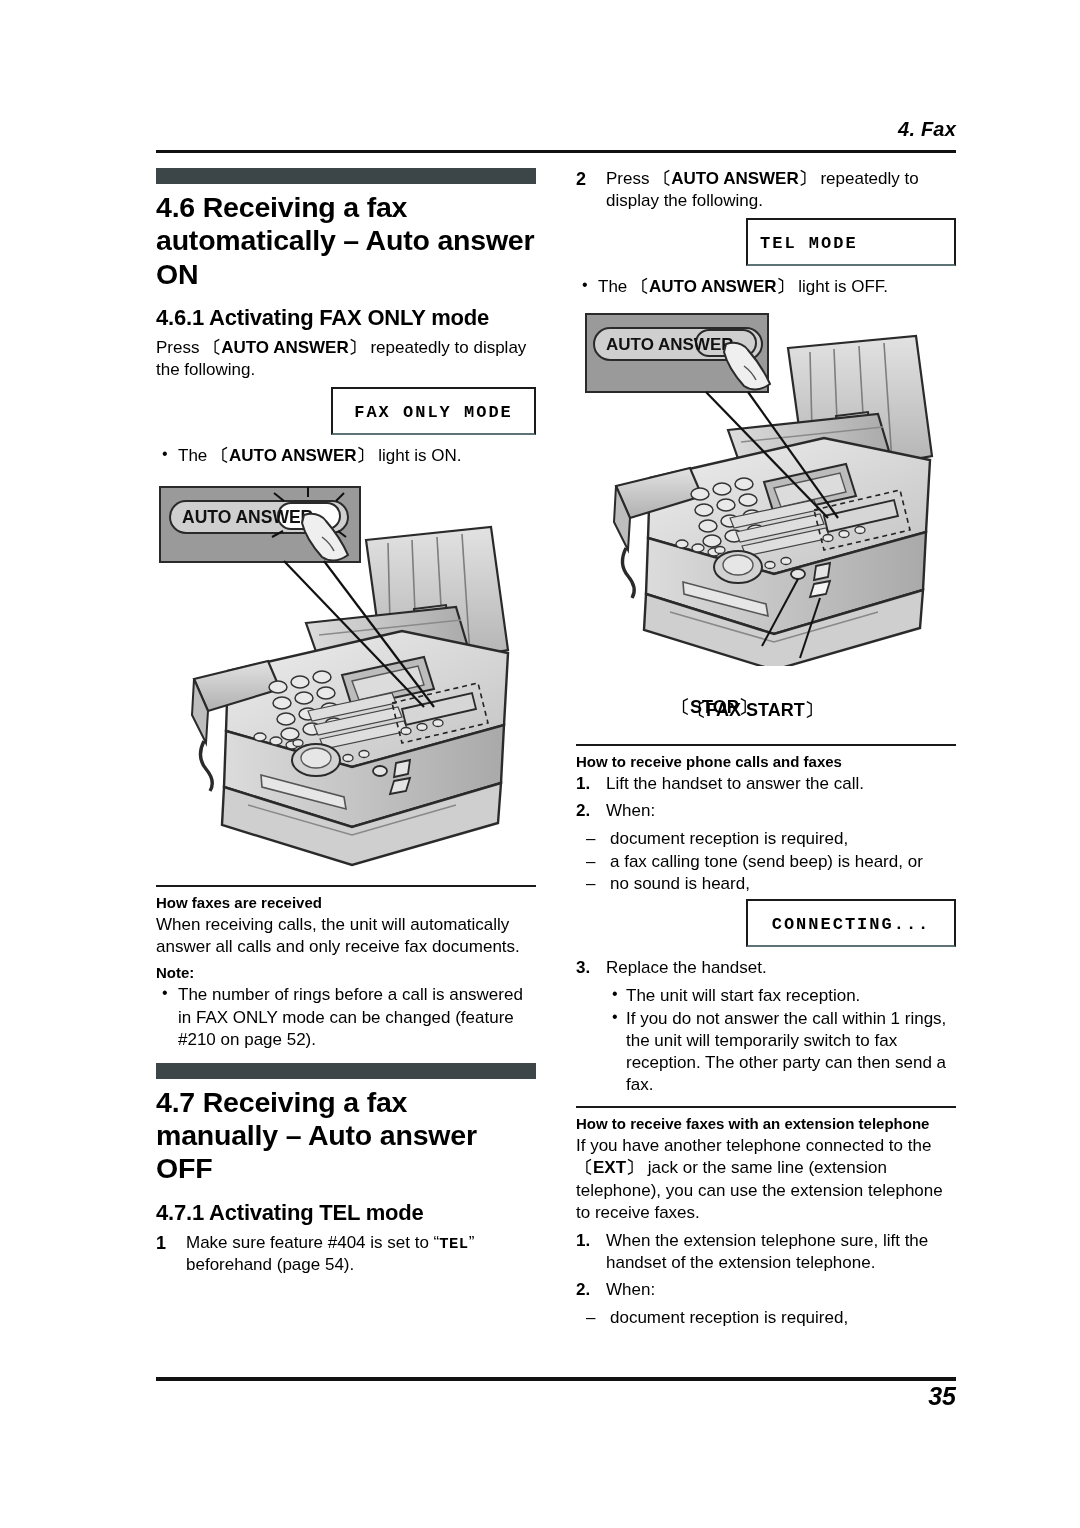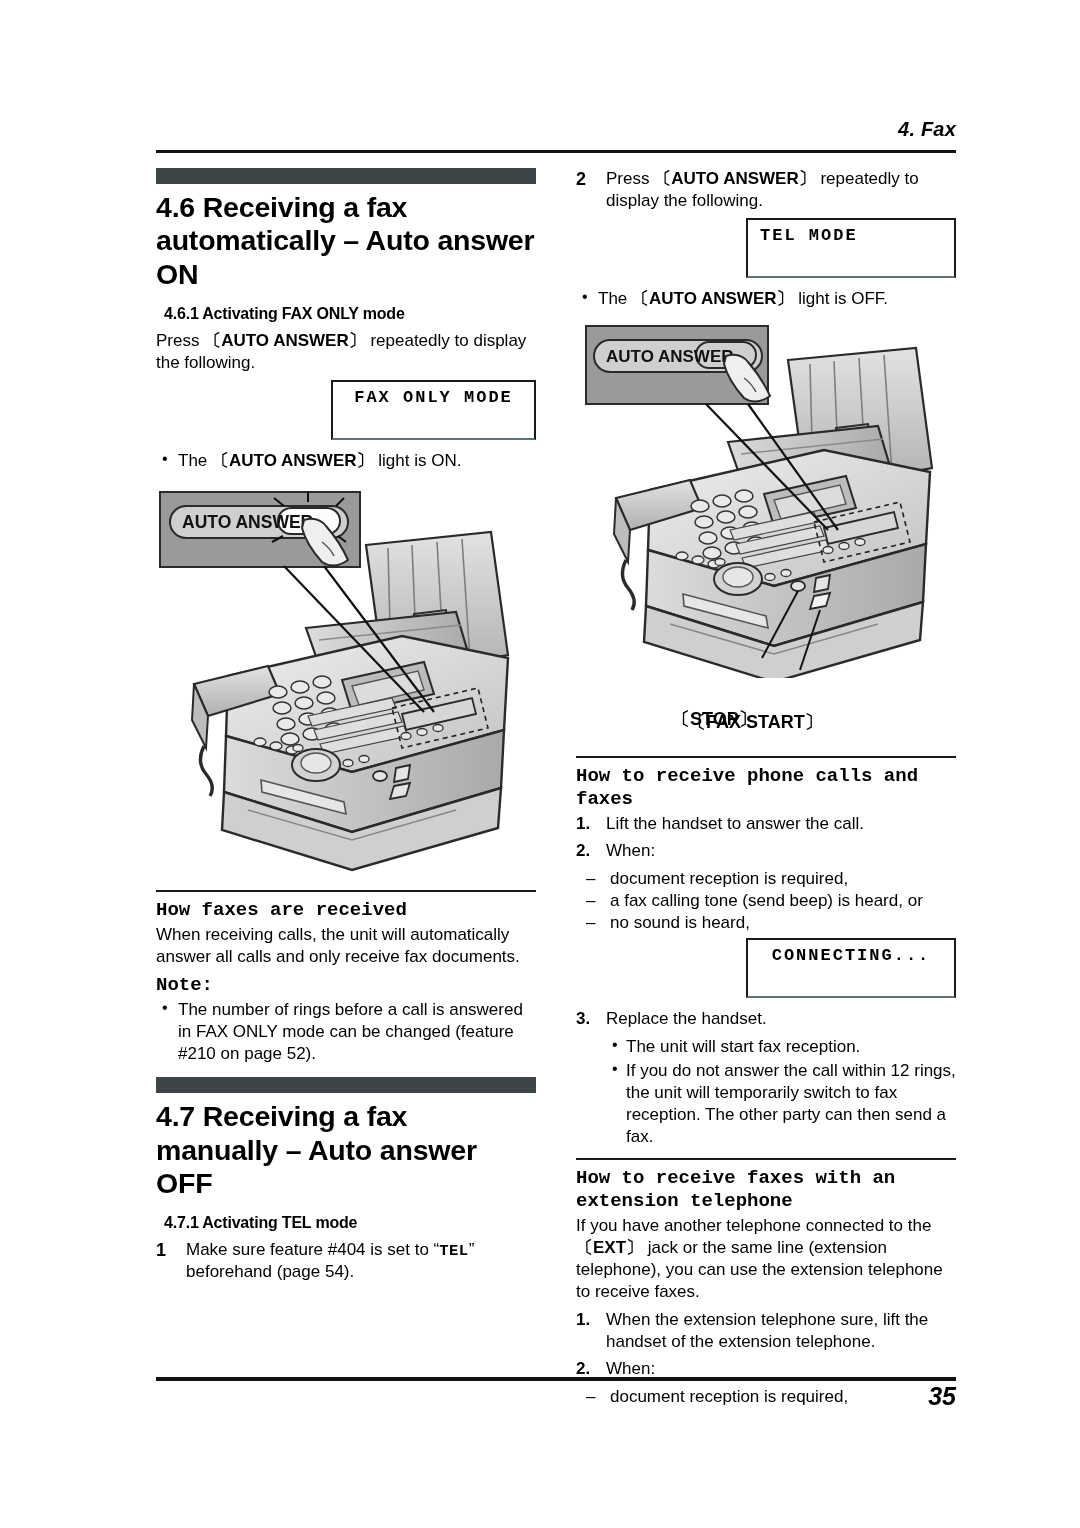--- a/index.html
+++ b/index.html
@@ -34,43 +34,43 @@
 
   
   .secbar {
     width:380px; height:16px; background:#3c4649; margin-bottom:7px;
   }
   h1.sec {
     font-size:28.5px; line-height:1.17; font-weight:bold;
     margin:0 0 14px 0; letter-spacing:-.2px;
   }
   h2.subsec {
-    font-size:16px; line-height:1.18; font-weight:bold;
-    margin:0 0 6px 8px; letter-spacing:-.2px;
+    font-size:22px; line-height:1.18; font-weight:bold;
+    margin:0 0 6px 0; letter-spacing:-.2px;
   }
   h3.minor {
-    font-size:19px; font-weight:bold; margin:0 0 2px 0; line-height:1.2;font-family:Liberation Mono, monospace;
+    font-size:15px; font-weight:bold; margin:0 0 2px 0; line-height:1.2;
   }
 
   p.body, .body {
     font-size:17px; line-height:1.30; margin:0 0 6px 0;
   }
   .kb { font-weight:bold; }
   .mono {
     font-family:"Liberation Mono", "DejaVu Sans Mono", monospace;
     font-weight:bold; font-size:15.5px; letter-spacing:.5px;
   }
 
   
   .lcd {
     border:2px solid #1a1a1a;
     border-bottom-color:#5d7375;
     background:#fff;
-    height:60px;
-    padding:6px 12px 0 12px;
+    height:48px;
+    padding:14px 12px 0 12px;
   }
   .lcd .txt {
     font-family:"Liberation Mono","DejaVu Sans Mono",monospace;
     font-weight:bold; font-size:17px; letter-spacing:2px;
     white-space:pre;
   }
   .lcd.center { text-align:center; }
   .lcd.left { text-align:left; }
   .lcd-wrap-left  { margin:6px 0 10px 175px; }
   .lcd-wrap-right { margin:6px 0 10px 170px; }
@@ -438,21 +438,21 @@
       </div>
     </div>
 
     <ol class="num">
       <li style="margin-bottom:0;">
         <span class="n">3.</span><span>Replace the handset.</span>
       </li>
     </ol>
     <ul class="bul tight" style="margin-left:30px;">
       <li>The unit will start fax reception.</li>
-      <li>If you do not answer the call within 12 rings, the unit will temporarily switch to fax reception. The other party can then send a fax.</li>
+      <li>If you do not answer the call within 1 rings, the unit will temporarily switch to fax reception. The other party can then send a fax.</li>
     </ul>
 
     <div class="rule"></div>
     <h3 class="minor">How to receive faxes with an extension telephone</h3>
     <p class="body"><span>If you have another telephone connected to the </span><span class="kb">〔EXT〕</span><span> jack or the same line (extension telephone), you can use the extension telephone to receive faxes.</span></p>
 
     <ol class="num">
       <li>
         <span class="n">1.</span><span>When the extension telephone sure, lift the handset of the extension telephone.</span>
       </li>

